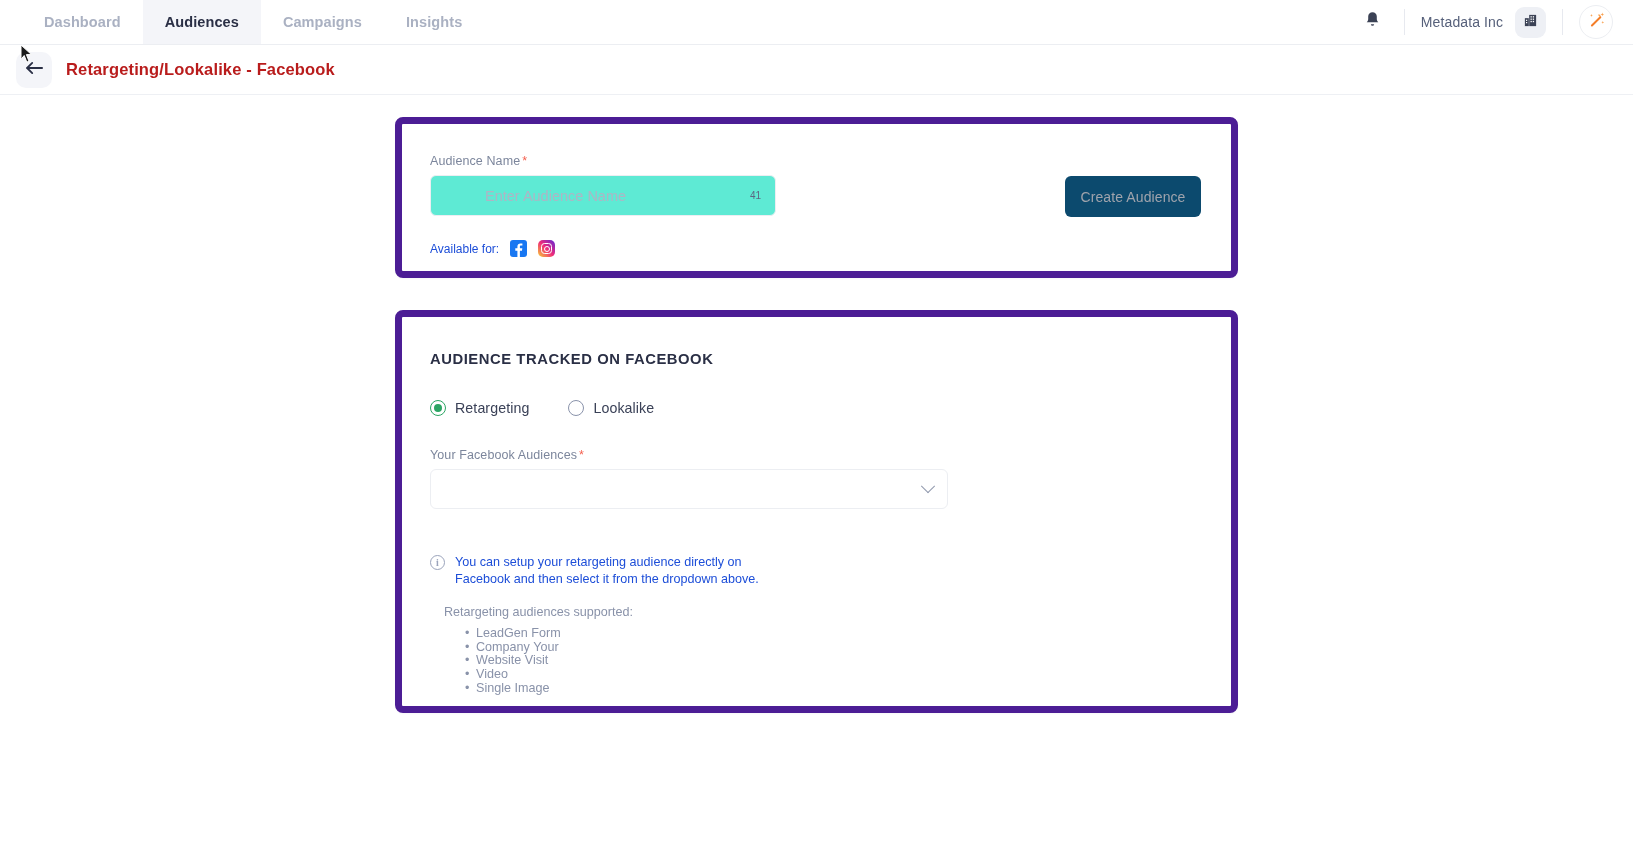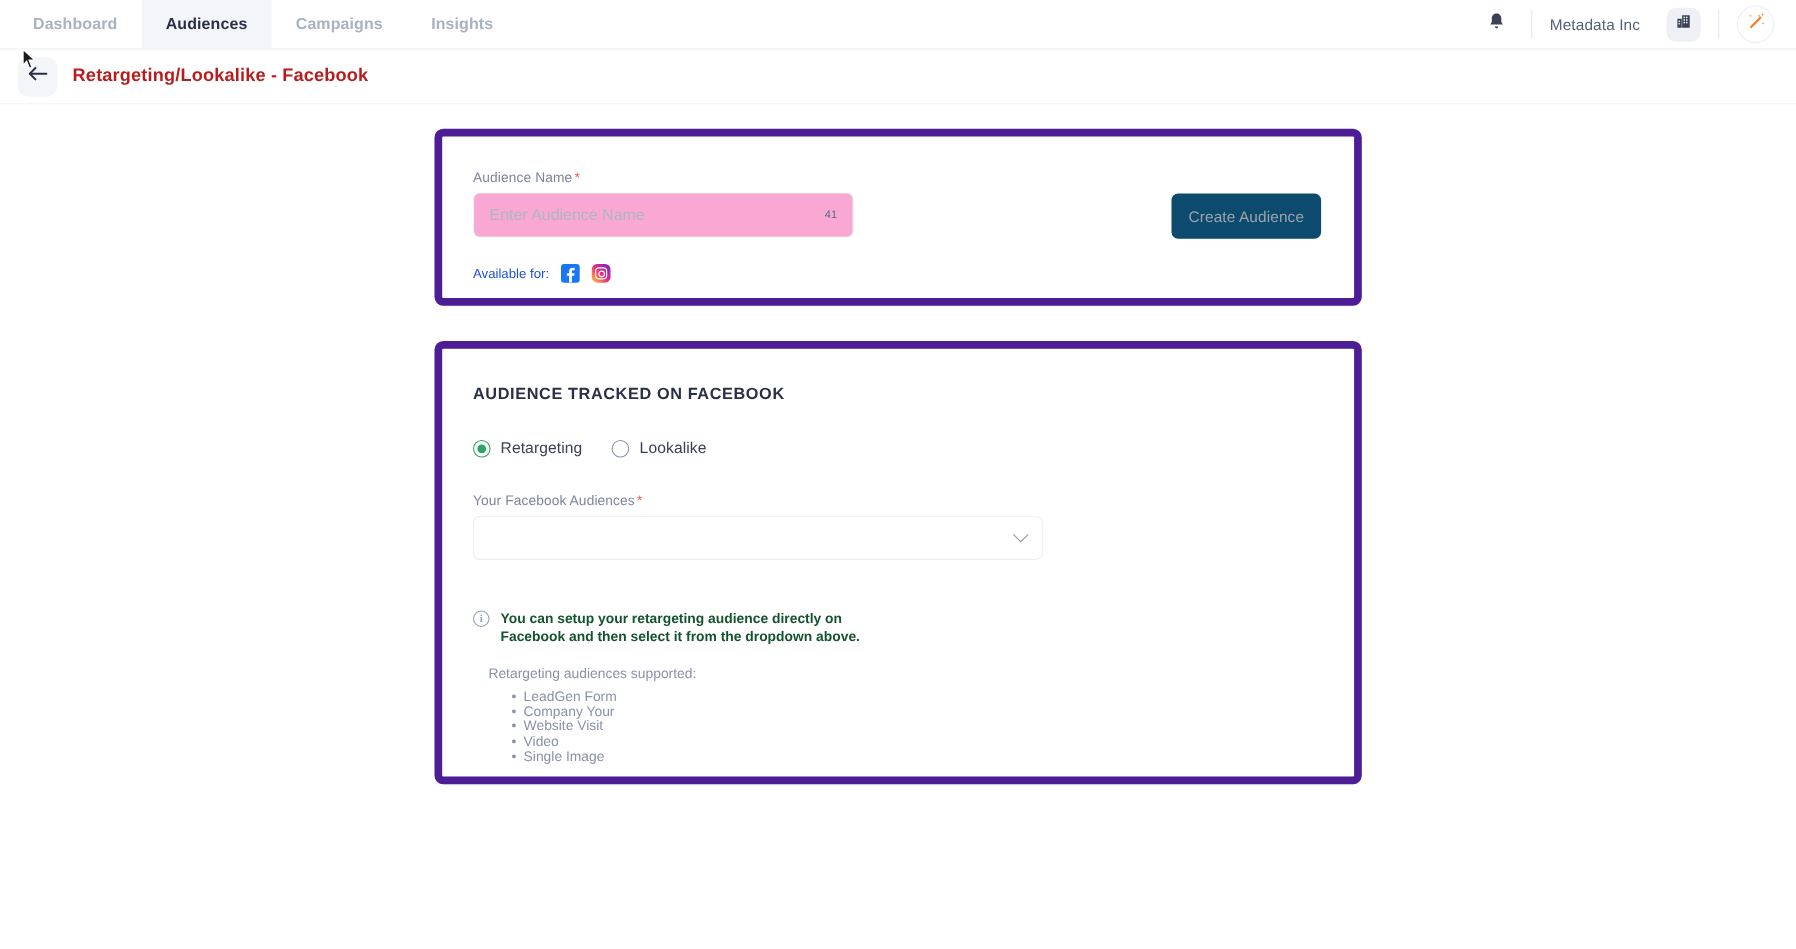--- a/index.html
+++ b/index.html
@@ -15,21 +15,21 @@
   
   .topbar {
     position: relative;
     height: 45px;
     background: #ffffff;
     border-bottom: 1px solid #eceef2;
     display: flex;
     align-items: stretch;
     justify-content: space-between;
   }
-  .nav-tabs { display: flex; align-items: stretch; padding-left: 8px; }
+  .nav-tabs { display: flex; align-items: stretch; padding-left: 22px; }
   .nav-tab {
     display: flex; align-items: center;
     padding: 0 22px;
     font-size: 14.5px;
     font-weight: 700;
     color: #aab1c2;
     letter-spacing: .1px;
     cursor: pointer;
     background: transparent;
     border: none;
@@ -48,21 +48,21 @@
   .tb-sep {
     width: 1px; height: 26px; background: #e7e9ef;
     margin: 0 16px;
   }
   .bell-btn {
     width: 30px; height: 30px;
     display: flex; align-items: center; justify-content: center;
     cursor: pointer;
   }
   .org-chip {
-    display: flex; align-items: center; gap: 24px;
+    display: flex; align-items: center; gap: 12px;
     cursor: pointer;
   }
   .org-name {
     font-size: 14px; color: #56607a; letter-spacing: .1px;
   }
   .org-logo {
     width: 31px; height: 31px; border-radius: 9px;
     background: #eef0f5;
     display: flex; align-items: center; justify-content: center;
   }
@@ -121,22 +121,22 @@
     letter-spacing: .1px;
   }
   .req { color: #f4604f; margin-left: 2px; }
 
   .name-input-wrap {
     position: relative;
     width: 346px;
     height: 41px;
     border: 1px solid #eceef2;
     border-radius: 6px;
-    background: #f9a8d4;
-    display: flex; align-items: center;
+    background: #5eead4;
+    display: flex; align-items: center; padding-left: 40px;
   }
   .name-input {
     flex: 1;
     border: none; outline: none; background: transparent;
     font-size: 14.5px;
     color: #2a2f45;
     padding: 0 14px;
     font-family: "Liberation Sans", sans-serif;
   }
   .name-input::placeholder { color: #aeb5c4; }
@@ -196,21 +196,21 @@
   .section-title {
     font-size: 14.8px;
     font-weight: 700;
     color: #2a2f45;
     letter-spacing: .55px;
     margin-bottom: 0;
   }
 
   .radio-row {
     display: flex; align-items: center;
-    gap: 27px;
+    gap: 39px;
     margin-top: 33px;
   }
   .radio-item { display: flex; align-items: center; gap: 9px; cursor: pointer; }
   .radio-circle {
     width: 16px; height: 16px; border-radius: 50%;
     border: 1.6px solid #8a93ab;
     display: flex; align-items: center; justify-content: center;
     flex: none;
   }
   .radio-circle.checked { border-color: #2ba563; }
@@ -245,24 +245,23 @@
     color: #9aa3bb;
     font-size: 10px;
     font-weight: 700;
     display: flex; align-items: center; justify-content: center;
     flex: none;
     margin-top: 1px;
     font-family: "Liberation Serif", serif;
   }
   .info-text {
     font-size: 12.6px;
-    color: #14532d;
+    color: #1d4ed8;
     line-height: 1.06rem;
     max-width: 330px;
-    font-weight: bold;
   }
   .supported-title {
     font-size: 12.6px;
     color: #8992a9;
     margin-top: 17px;
     margin-left: 14px;
   }
   .supported-list {
     margin: 8px 0 0 0;
     padding-left: 46px;

